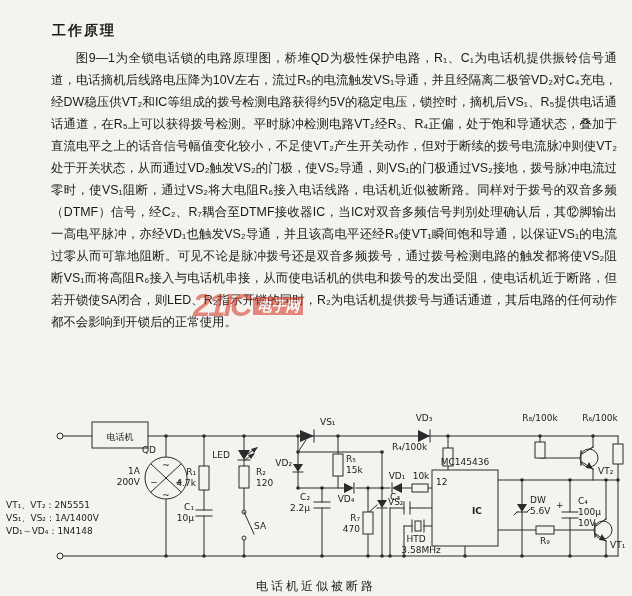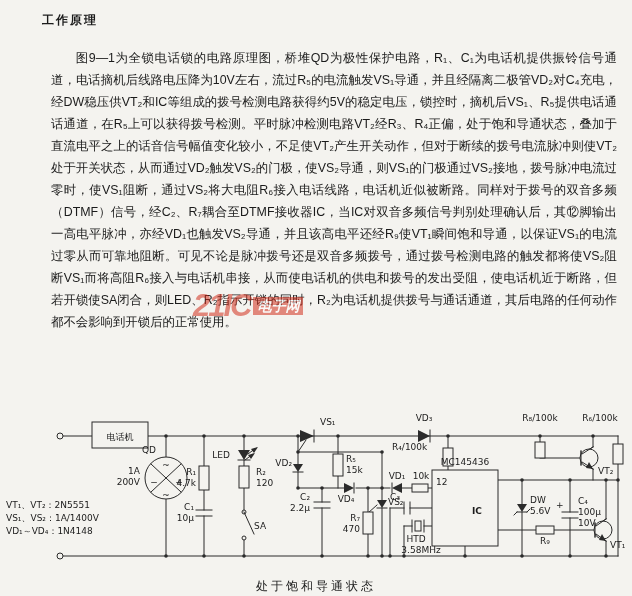--- a/index.html
+++ b/index.html
@@ -2,22 +2,22 @@
 <html><head>
 <meta charset="utf-8">
 <style>
   html,body{margin:0;padding:0;background:#d8d8d4;}
   .page{
     position:relative;width:632px;height:596px;overflow:hidden;
     background:#f4f3ef;color:#1b1b1b;
     font-family:"Liberation Sans","DejaVu Sans",sans-serif;
   }
   .sec-title{
-    position:absolute;left:36px;top:6px;margin:6px;
-    font-size:12px;font-weight:bold;letter-spacing:2px;
+    position:absolute;left:36px;top:6px;margin:16px;
+    font-size:14px;font-weight:bold;letter-spacing:2px;
   }
   .body-text{
     position:absolute;left:35px;top:31px;width:566px;margin:16px;
     font-size:12.4px;line-height:22px;text-align:justify;text-indent:2em;
   }
   .watermark{
     position:absolute;left:193px;top:290px;opacity:.55;z-index:3;
     display:flex;align-items:center;gap:3px;pointer-events:none;
   }
   .wm-logo{color:#d3301e;font-size:31px;font-weight:bold;font-style:italic;letter-spacing:-2px;line-height:1;}
@@ -232,15 +232,15 @@
         <circle cx="606" cy="72" r="1.8"></circle>
           <circle cx="618" cy="72" r="1.8"></circle>
       </g>
 
       <text class="t" x="6" y="100">VT₁、VT₂：2N5551</text>
       <text class="t" x="6" y="113">VS₁、VS₂：1A/1400V</text>
       <text class="t" x="6" y="126">VD₁～VD₄：1N4148</text>
     </svg>
   </div>
 
-  <div class="caption">处于饱和导通状态</div>
+  <div class="caption">电话机近似被断路</div>
 
 </div>
 
 </body></html>

